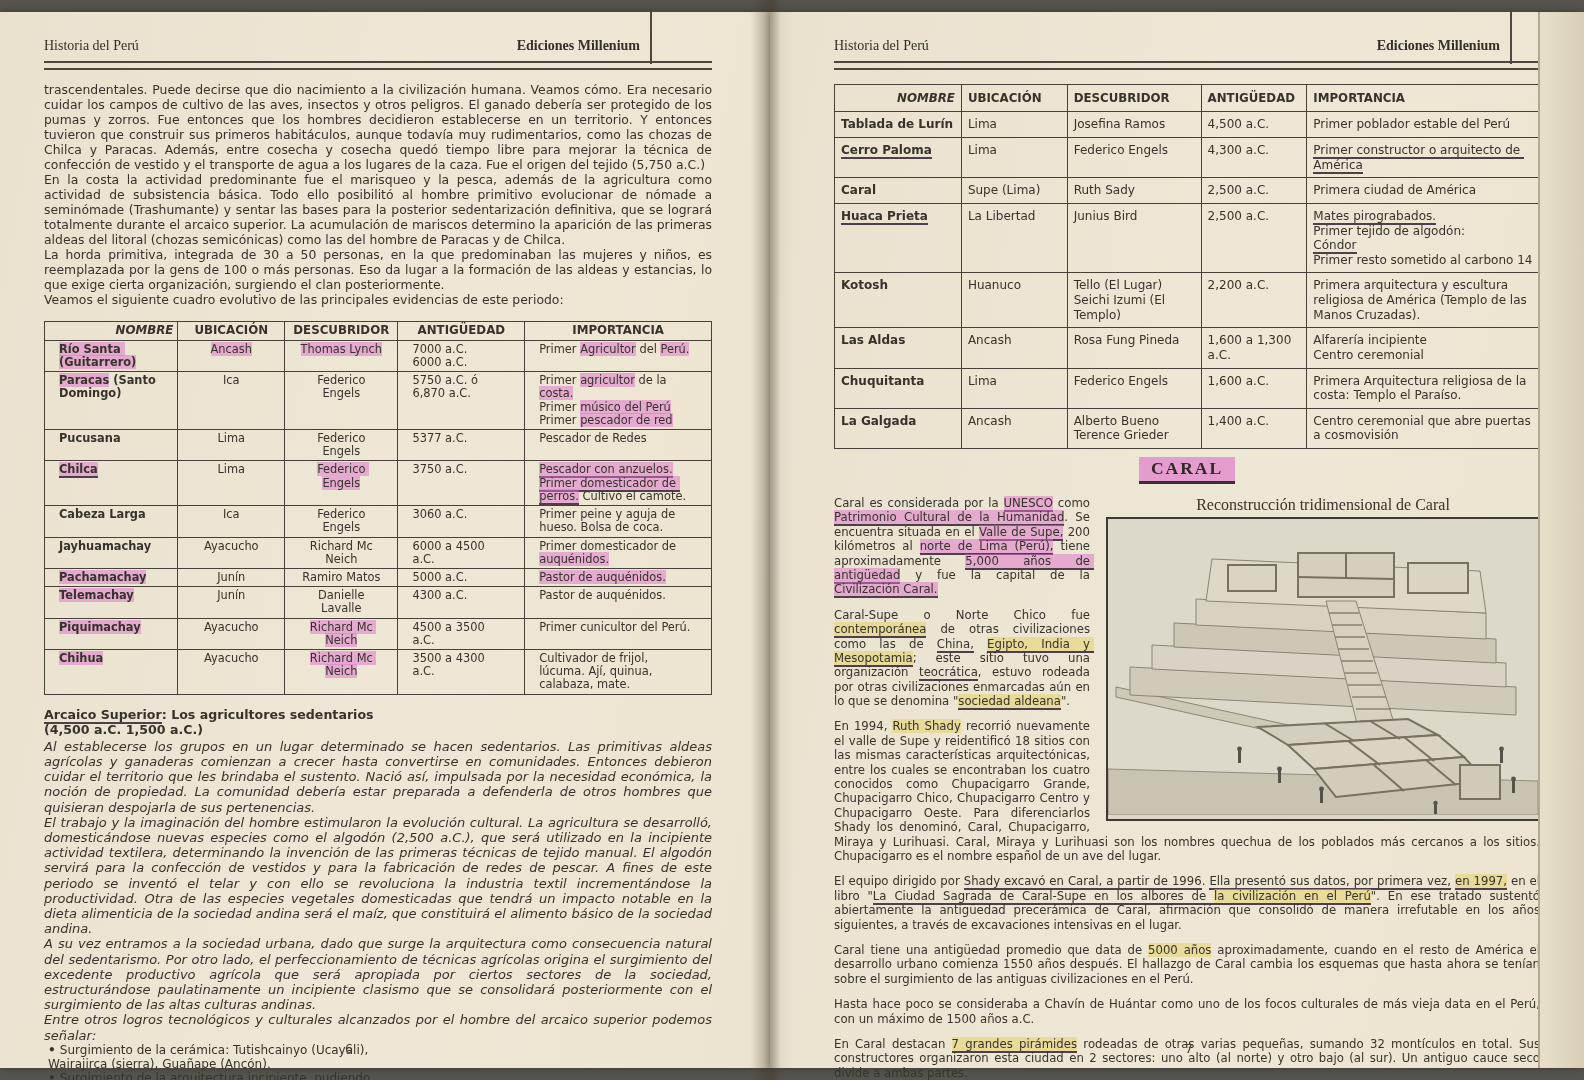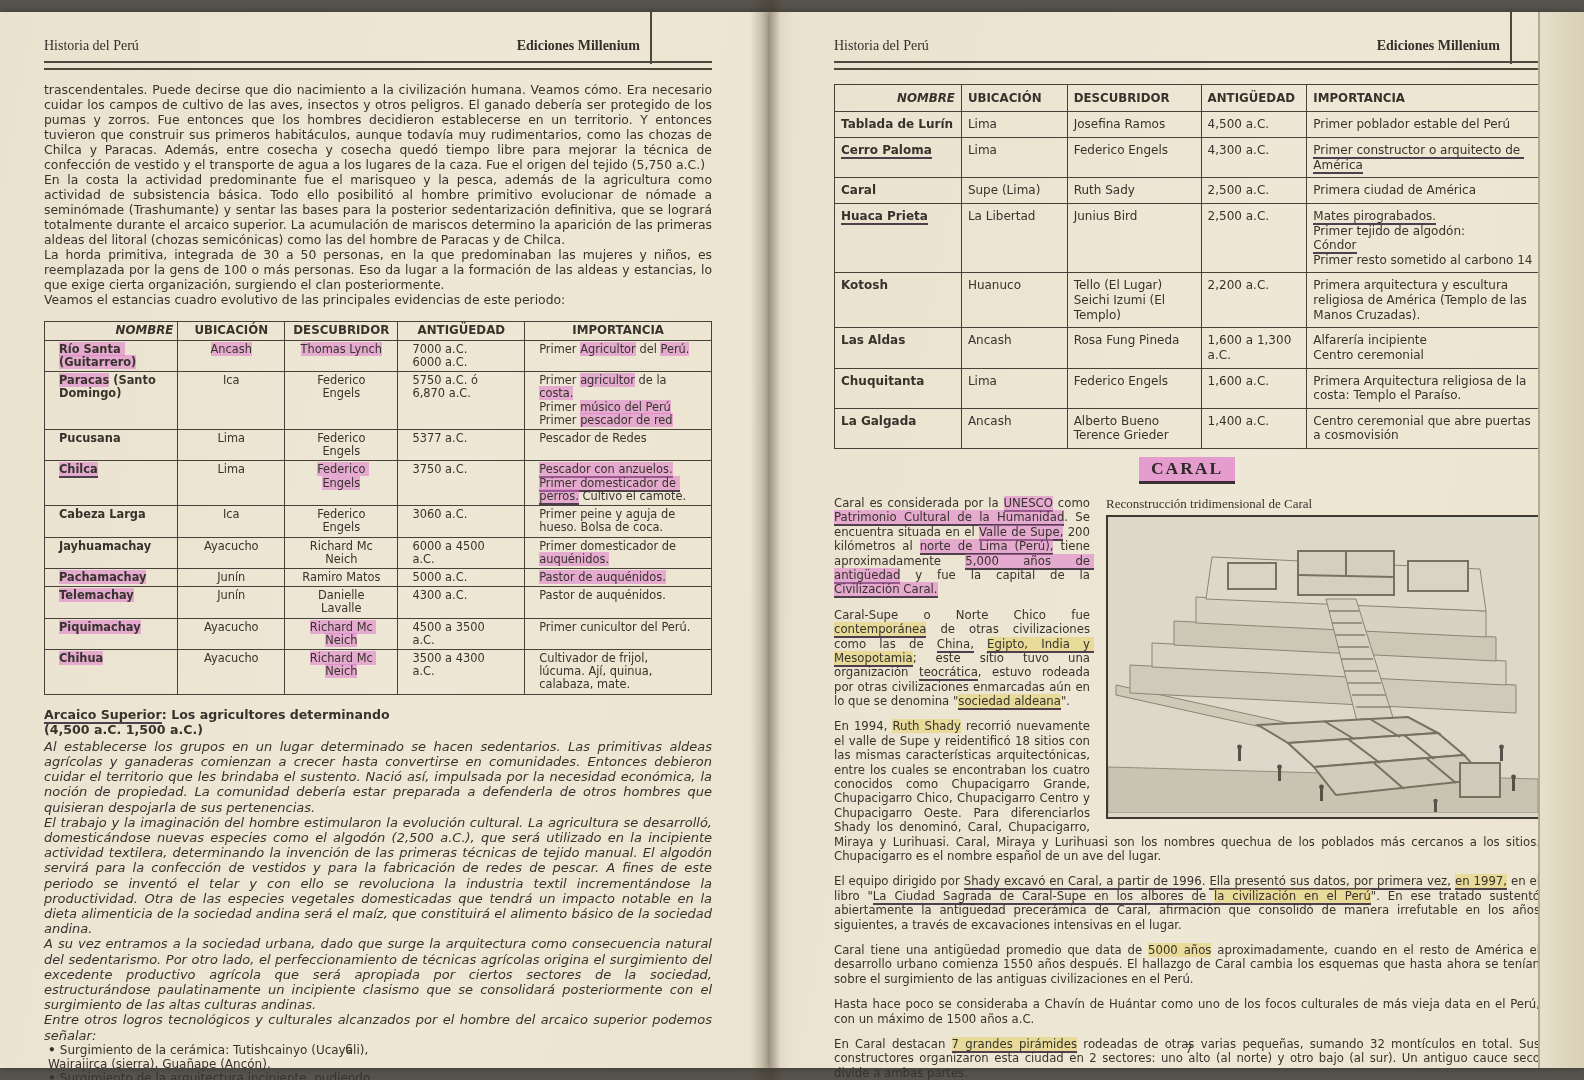--- a/index.html
+++ b/index.html
@@ -70,22 +70,22 @@
   .caral{margin-top:8px;}
   .caral-title{
     display:table;margin:2px auto 12px;font-family:"Liberation Serif",serif;
     font-size:17.5px;font-weight:bold;letter-spacing:2px;color:#2e2a26;
     background:rgba(223,110,203,.62);padding:1px 12px 2px;
     border-bottom:3px solid #3a3034;
   }
   .caral p{font-size:11.7px;line-height:1.23;margin:0 0 11px;}
   .caral-fig{float:right;width:434px;margin:0 0 8px 16px;}
   .caral-fig figcaption{
-    font-family:"Liberation Serif",serif;font-size:13px;color:#38342c;
-    margin-bottom:3px;
+    font-family:"Liberation Serif",serif;font-size:16px;color:#38342c;
+    text-align:center;margin-bottom:3px;
   }
   .img-frame{border:2px solid #3e3a32;background:#dcd7c8;height:300px;}
   .spine{
     position:absolute;left:750px;top:0;width:44px;height:1080px;
     background:linear-gradient(to right,rgba(60,50,35,0) 0%,rgba(60,48,30,.38) 48%,rgba(60,50,35,.05) 70%,rgba(60,50,35,0) 100%);
   }
   .page-edge-right{
     position:absolute;left:1538px;top:12px;width:2px;height:1056px;background:#b3a890;
   }
   .edge-shade{
@@ -104,21 +104,21 @@
         <span>Historia del Perú</span>
         <span class="run-pub">Ediciones Millenium</span>
         <span class="head-tick"></span>
       </header>
       <div class="rule"></div>
 
       <div class="intro">
         <p>trascendentales. Puede decirse que dio nacimiento a la civilización humana. Veamos cómo. Era necesario cuidar los campos de cultivo de las aves, insectos y otros peligros. El ganado debería ser protegido de los pumas y zorros. Fue entonces que los hombres decidieron establecerse en un territorio. Y entonces tuvieron que construir sus primeros habitáculos, aunque todavía muy rudimentarios, como las chozas de Chilca y Paracas. Además, entre cosecha y cosecha quedó tiempo libre para mejorar la técnica de confección de vestido y el transporte de agua a los lugares de la caza. Fue el origen del tejido (5,750 a.C.)</p>
         <p>En la costa la actividad predominante fue el marisqueo y la pesca, además de la agricultura como actividad de subsistencia básica. Todo ello posibilitó al hombre primitivo evolucionar de nómade a seminómade (Trashumante) y sentar las bases para la posterior sedentarización definitiva, que se logrará totalmente durante el arcaico superior. La acumulación de mariscos determino la aparición de las primeras aldeas del litoral (chozas semicónicas) como las del hombre de Paracas y de Chilca.</p>
         <p>La horda primitiva, integrada de 30 a 50 personas, en la que predominaban las mujeres y niños, es reemplazada por la gens de 100 o más personas. Eso da lugar a la formación de las aldeas y estancias, lo que exige cierta organización, surgiendo el clan  posteriormente.</p>
-        <p>Veamos el estancias cuadro evolutivo de las principales evidencias de este periodo:</p>
+        <p>Veamos el siguiente cuadro evolutivo de las principales evidencias de este periodo:</p>
       </div>
 
       <table class="tbl tbl-left">
         <colgroup>
             <col>
             <col>
             <col>
             <col>
             <col>
           </colgroup>
@@ -203,21 +203,21 @@
               <td><span class="hp">Chihua</span></td>
               <td><span>Ayacucho</span></td>
               <td><span class="hp">Richard Mc Neich</span></td>
               <td><span>3500 a 4300 a.C.</span></td>
               <td><span>Cultivador de frijol, lúcuma. Ají, quinua, calabaza, mate.</span></td>
             </tr>
           </tbody>
       </table>
 
       <div class="sec">
-        <h3 class="sec-title rich"><span class="u">Arcaico Superior</span><span>: Los agricultores determinando</span></h3>
+        <h3 class="sec-title rich"><span class="u">Arcaico Superior</span><span>: Los agricultores sedentarios</span></h3>
         <h3 class="sec-sub">(4,500 a.C. 1,500 a.C.)</h3>
         <p>Al establecerse los grupos en un lugar determinado se hacen sedentarios. Las primitivas aldeas agrícolas y ganaderas comienzan a crecer hasta convertirse en comunidades. Entonces debieron cuidar el territorio que les brindaba el sustento. Nació así, impulsada por la necesidad económica, la noción de propiedad. La comunidad debería estar preparada a defenderla de otros hombres que quisieran despojarla de sus pertenencias.</p>
         <p>El trabajo y la imaginación del hombre estimularon la evolución cultural. La agricultura se desarrolló, domesticándose nuevas especies como el algodón (2,500 a.C.), que será utilizado en la incipiente actividad textilera, determinando la invención de las primeras técnicas de tejido manual. El algodón servirá para la confección de vestidos y para la fabricación de redes de pescar. A fines de este periodo se inventó el telar y con ello se revoluciona la industria textil incrementándose la productividad. Otra de las especies vegetales domesticadas que tendrá un impacto notable en la dieta alimenticia de la sociedad andina será el maíz, que constituirá el alimento básico de la sociedad andina.</p>
         <p>A su vez entramos a la sociedad urbana, dado que surge la arquitectura como consecuencia natural del sedentarismo. Por otro lado, el perfeccionamiento de técnicas agrícolas origina el surgimiento del excedente productivo agrícola que será apropiada por ciertos sectores de la sociedad, estructurándose paulatinamente un incipiente clasismo que se consolidará posteriormente con el surgimiento de las altas culturas andinas.</p>
         <p>Entre otros logros tecnológicos y culturales alcanzados por el hombre del arcaico superior podemos señalar:</p>
         <ul class="bullets">
           <li><span>Surgimiento de la cerámica: Tutishcainyo (Ucayali),
 Wairajirca (sierra), Guañape (Ancón).</span></li>
           <li><span>Surgimiento de la arquitectura incipiente, pudiendo
 mencionarse los centros  ceremoniales o templos (Templo   de las Manos Cruzadas, Huaca Prieta, El Paraíso, etc.) y   ciudades, como es el caso de la Ciudad Sagrada de Caral  (pionera en América precolombina).</span></li>

